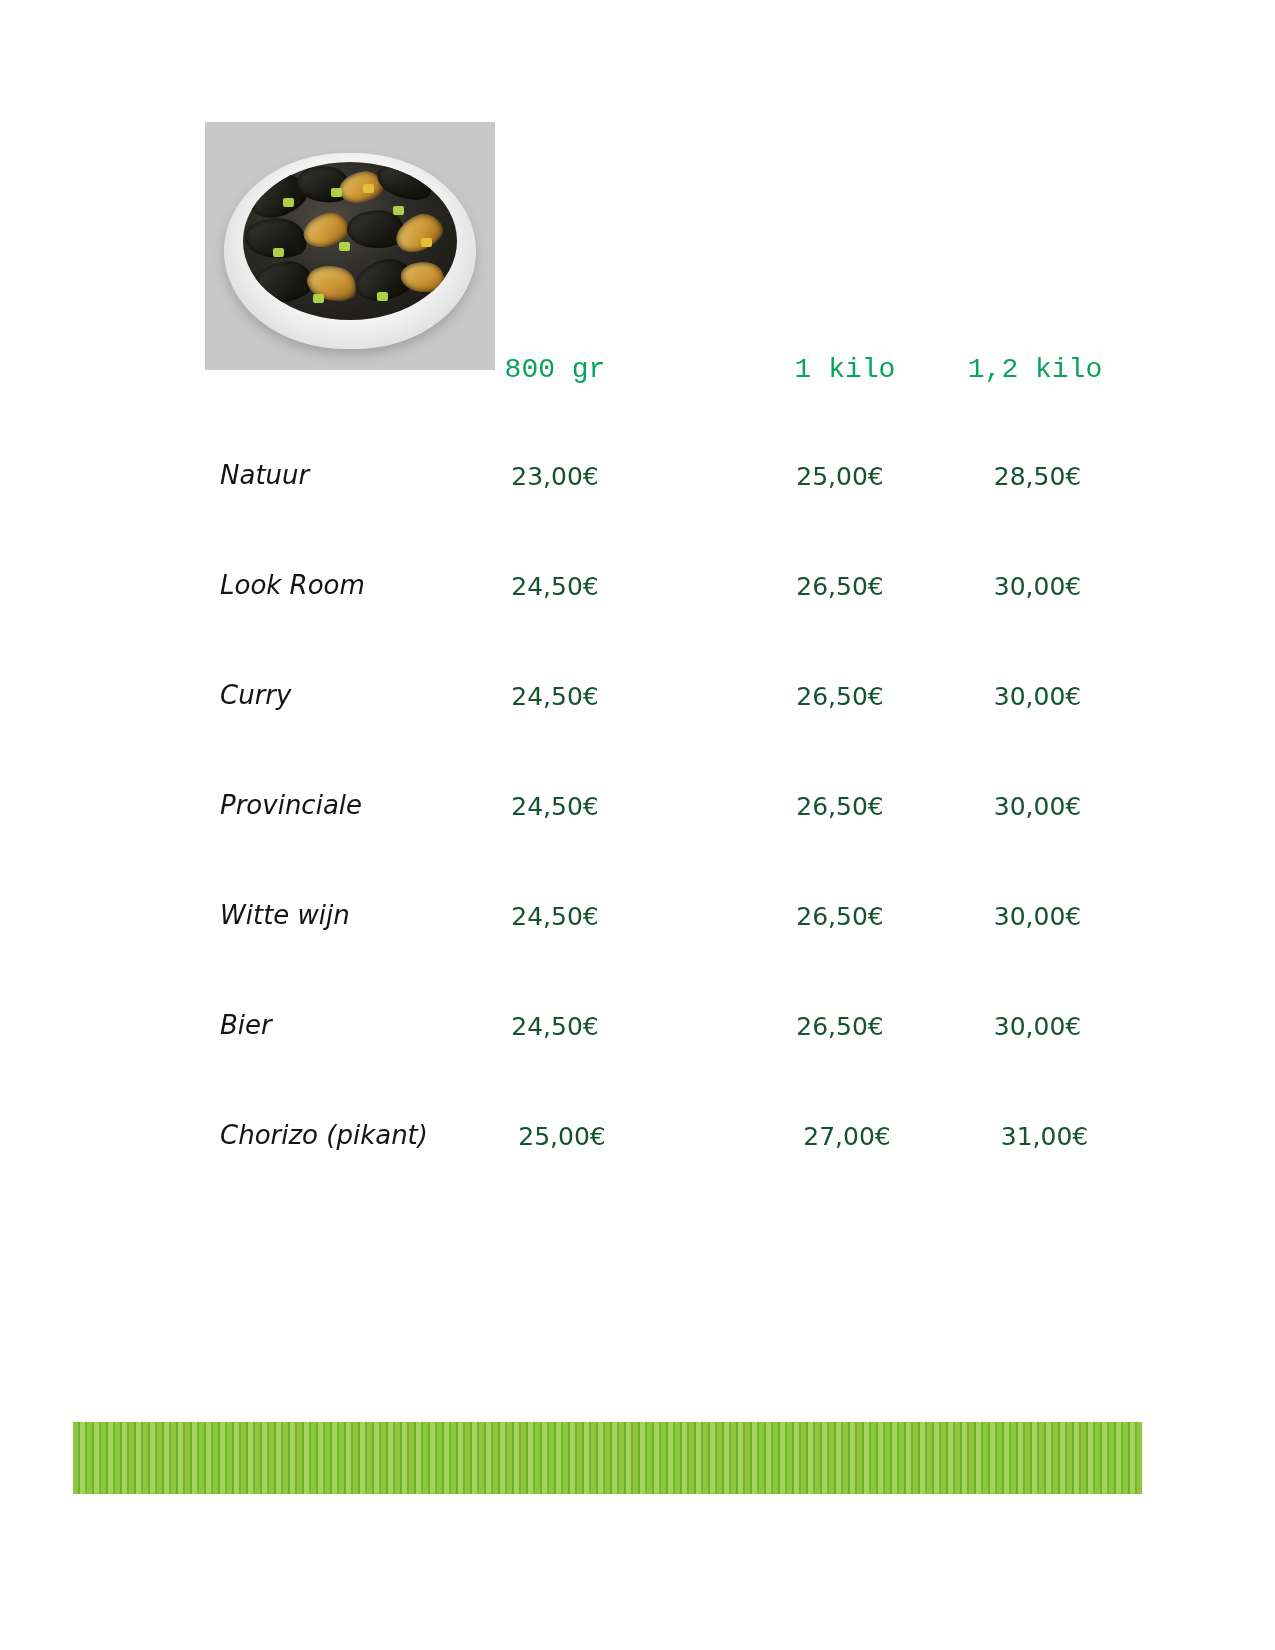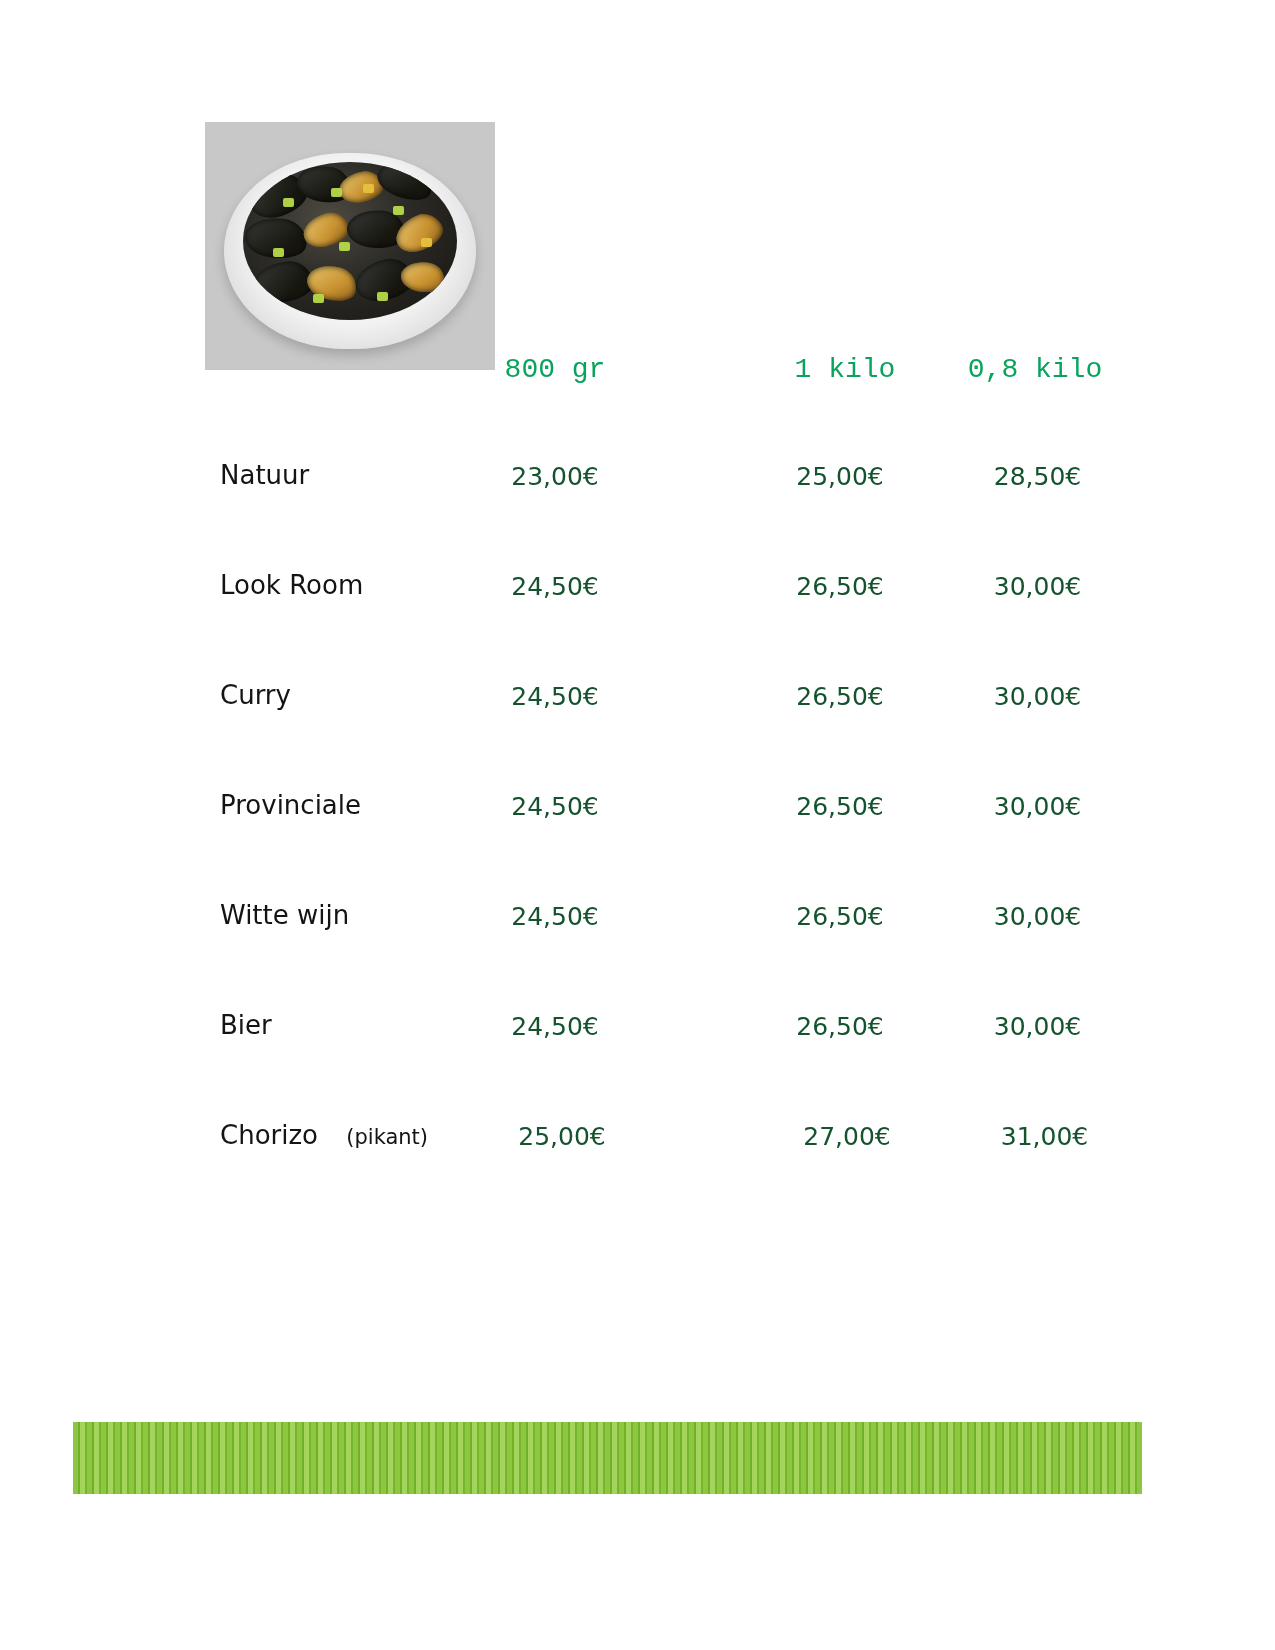--- a/index.html
+++ b/index.html
@@ -111,24 +111,24 @@
     height: 110px;
   }
   .row .name {
     position: absolute;
     left: 220px;
     top: 8px;
     font-size: 26px;
     font-family: "DejaVu Sans", sans-serif;
     color: #141414;
     white-space: nowrap;
+    font-style: italic;
   }
   .row .name .sub {
-    font-size: 21px;
-    margin-left: 20px;
+    font-size: 26px;
   }
   .row .name2 {
     position: absolute;
     left: 222px;
     top: 46px;
     font-size: 22px;
     font-family: "DejaVu Sans", sans-serif;
     color: #141414;
     white-space: nowrap;
   }
@@ -197,21 +197,21 @@
       <div class="bitc" style="left:96px; top:80px;"></div>
       <div class="bitc y" style="left:178px;top:76px;"></div>
       <div class="bitc" style="left:70px; top:132px;"></div>
       <div class="bitc" style="left:134px;top:130px;"></div>
     </div>
   </div>
 
 
   <div class="col-head c1">800 gr</div>
   <div class="col-head c2">1 kilo</div>
-  <div class="col-head c3">0,8 kilo</div>
+  <div class="col-head c3">1,2 kilo</div>
 
   <div class="rows">
 
     <div class="row">
       <div class="name"><span>Natuur</span></div>
       <div class="p p1">23,00€</div>
       <div class="p p2">25,00€</div>
       <div class="p p3">28,50€</div>
     </div>
 

